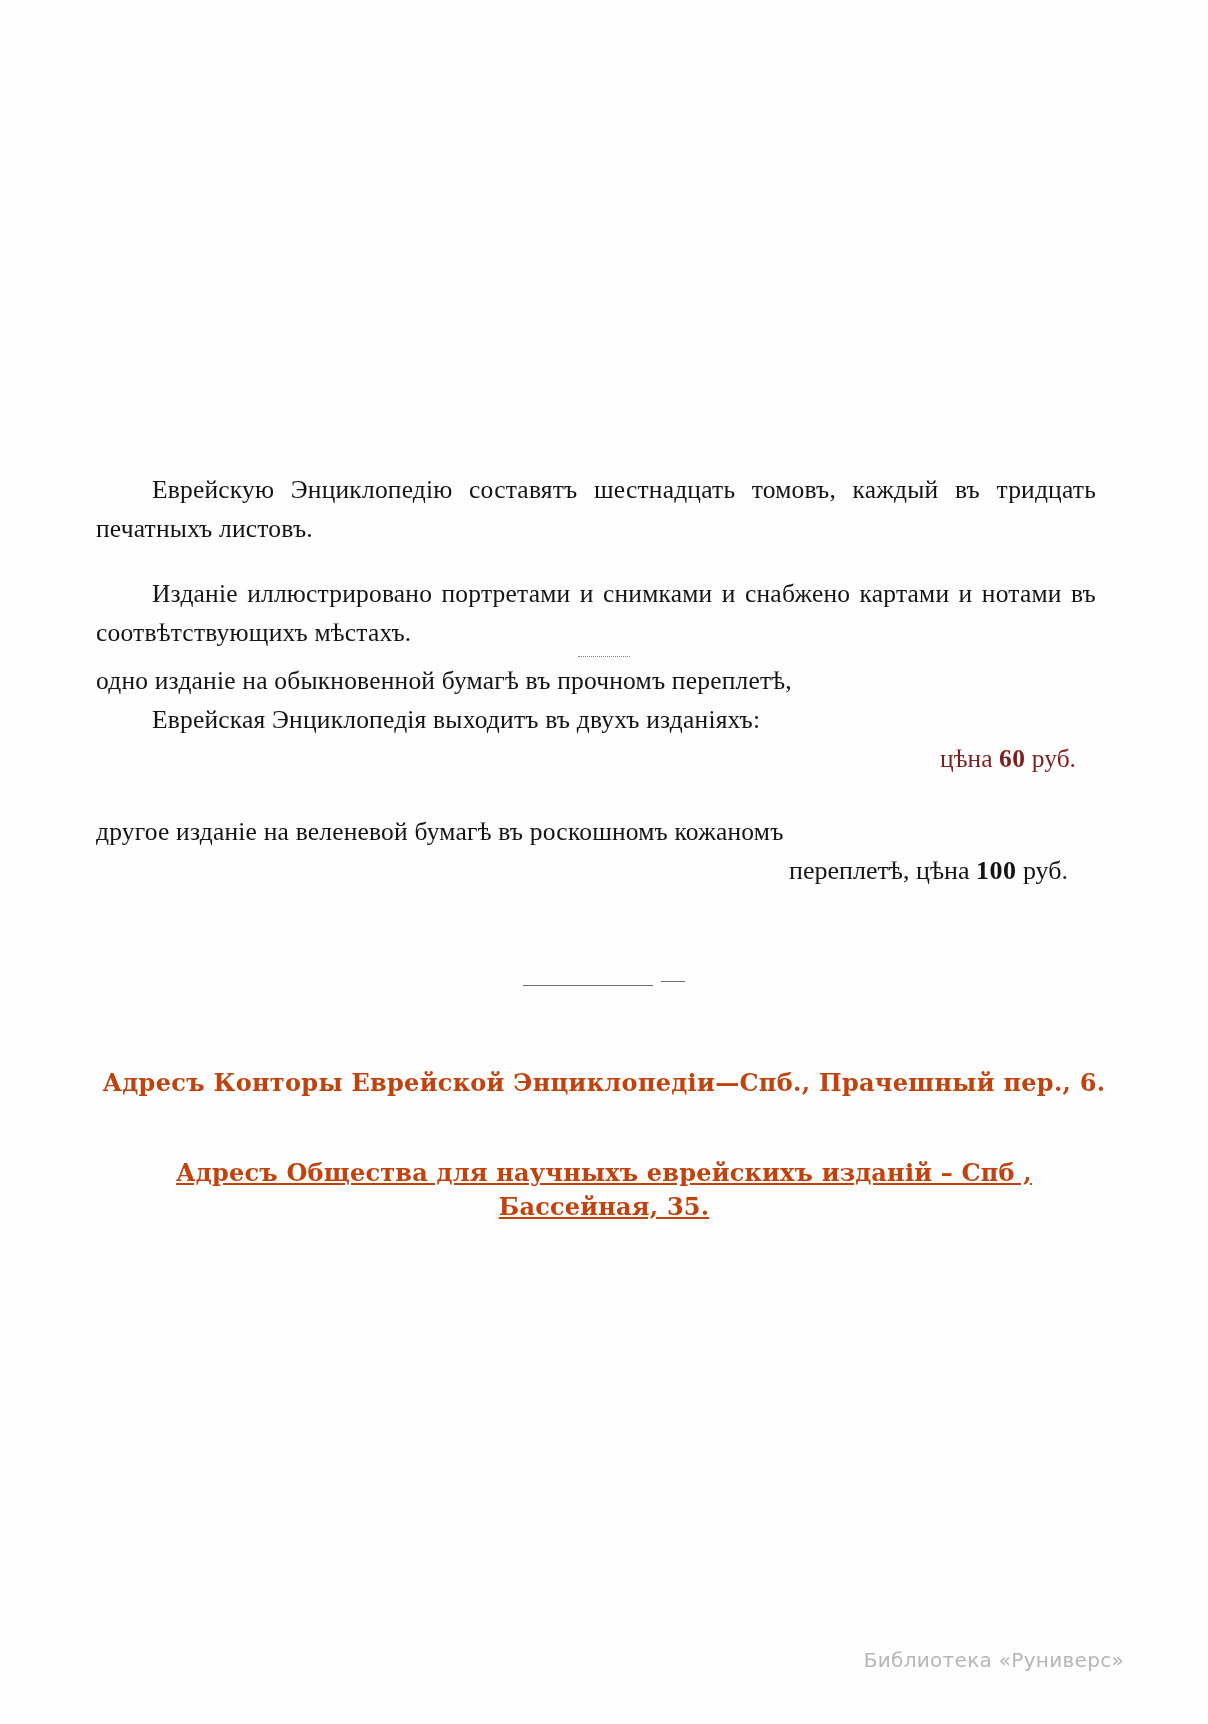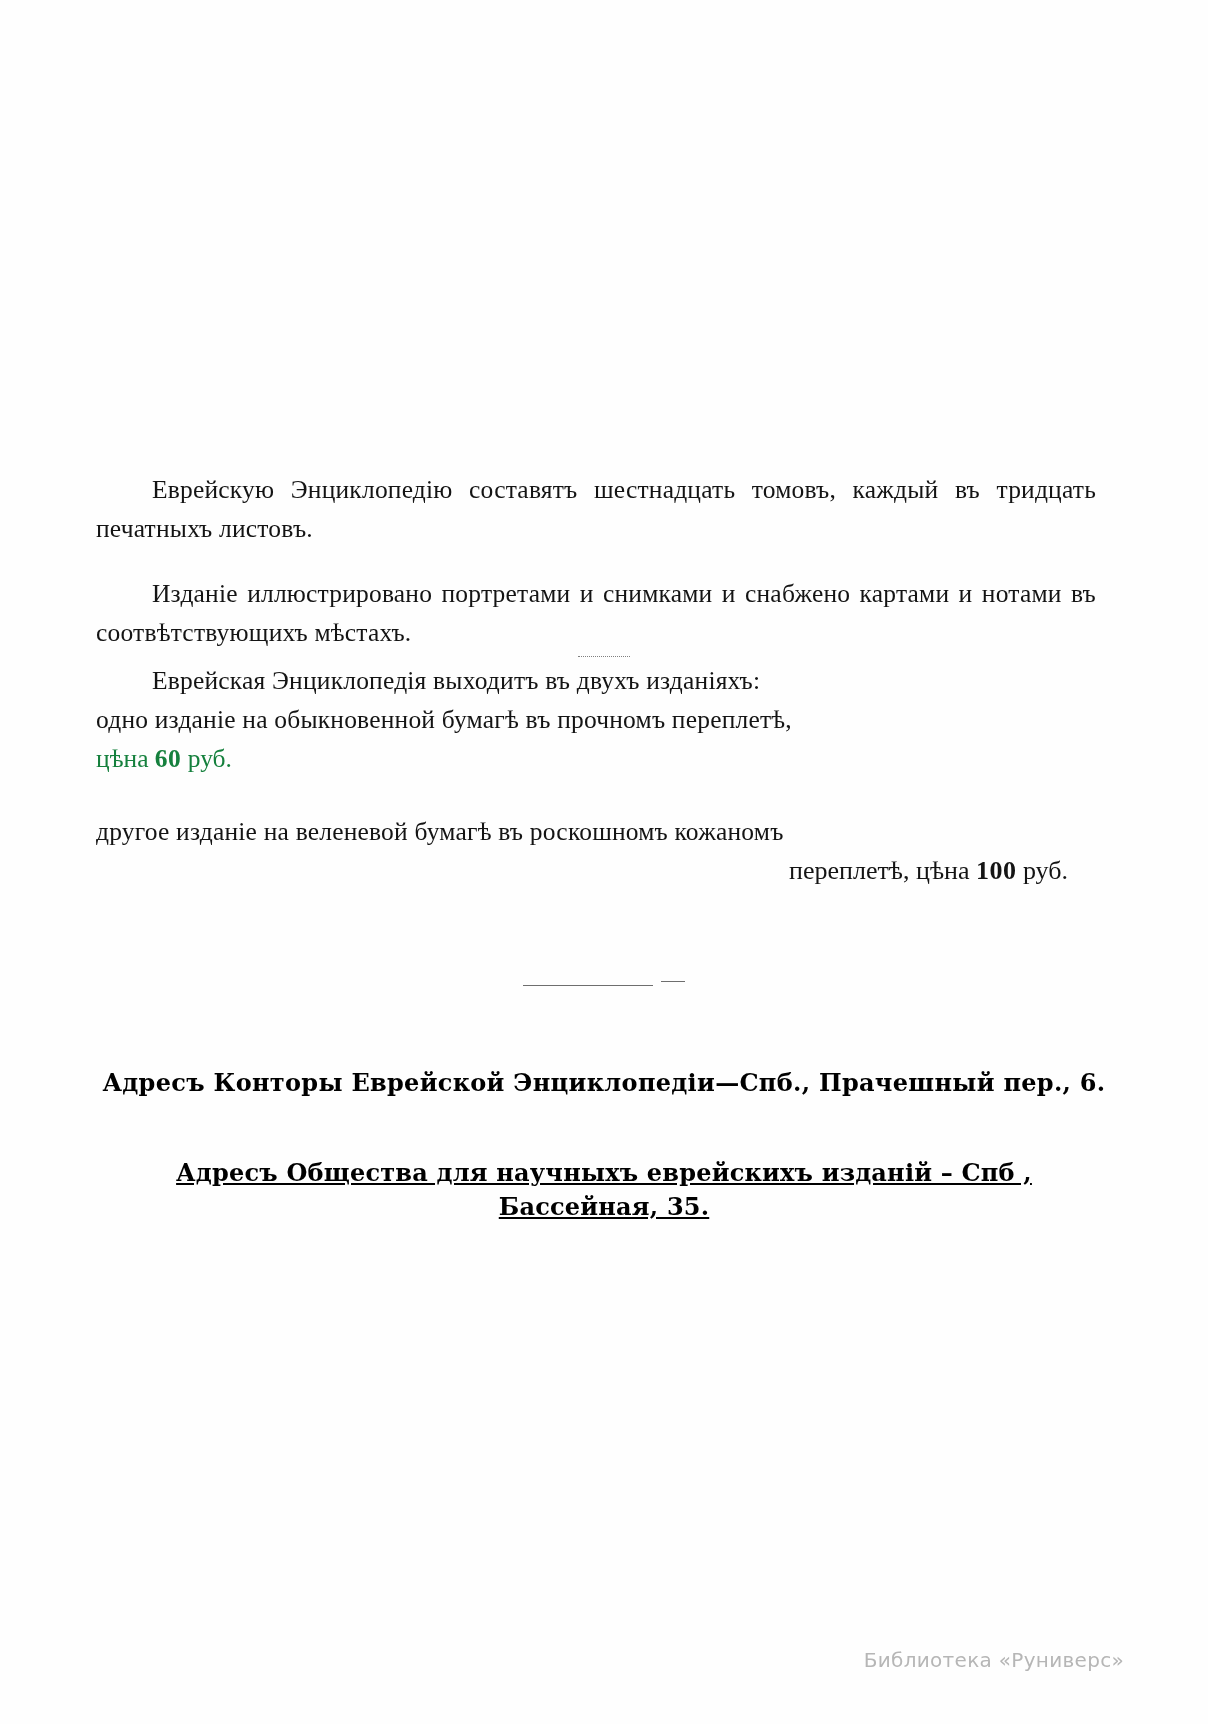--- a/index.html
+++ b/index.html
@@ -43,22 +43,23 @@
     text-indent: 0;
   }
 
   .gap-sm { height: 26px; }
   .gap-md { height: 34px; }
 
   .right-line {
     margin: 0;
     font-size: 25.5px;
     line-height: 39px;
+    text-align: right;
     padding-right: 36px;
-    color: #15803d;
+    color: #7f1d1d;
   }
   .right-line2 {
     margin: 0;
     font-size: 26px;
     line-height: 39px;
     text-align: right;
     padding-right: 44px;
     color: #141414;
   }
   .bold-num {
@@ -95,21 +96,21 @@
     opacity: 0.8;
   }
 
   .addr {
     font-family: "DejaVu Serif", serif;
     font-weight: bold;
     font-size: 24px;
     line-height: 34px;
     letter-spacing: 0.3px;
     text-align: center;
-    color: #000000;
+    color: #c2410c;
     margin: 0;
   }
   .addr.second {
     margin-top: 56px;
     font-size: 24px;
     letter-spacing: 0.2px;
     text-decoration: underline;
   }
 
   .watermark {
@@ -130,23 +131,23 @@
   <div class="content">
 
     <p class="para">Еврейскую Энциклопедію составятъ шестнадцать томовъ, каждый въ тридцать печатныхъ листовъ.</p>
 
     <div class="gap-sm"></div>
 
     <p class="para">Изданіе иллюстрировано портретами и снимками и снабжено картами и нотами въ соотвѣтствующихъ мѣстахъ.</p>
 
     <div class="mini-rule"></div>
 
+    <p class="para noindent">одно изданіе на обыкновенной бумагѣ въ прочномъ переплетѣ,</p>
+
     <p class="para">Еврейская Энциклопедія выходитъ въ двухъ изданіяхъ:</p>
-
-    <p class="para noindent">одно изданіе на обыкновенной бумагѣ въ прочномъ переплетѣ,</p>
 
     <p class="right-line">
       <span>цѣна</span>
       <span class="bold-num">60</span>
       <span>руб.</span>
     </p>
 
     <div class="gap-md"></div>
 
     <p class="para noindent">другое изданіе на веленевой бумагѣ въ роскошномъ кожаномъ</p>

